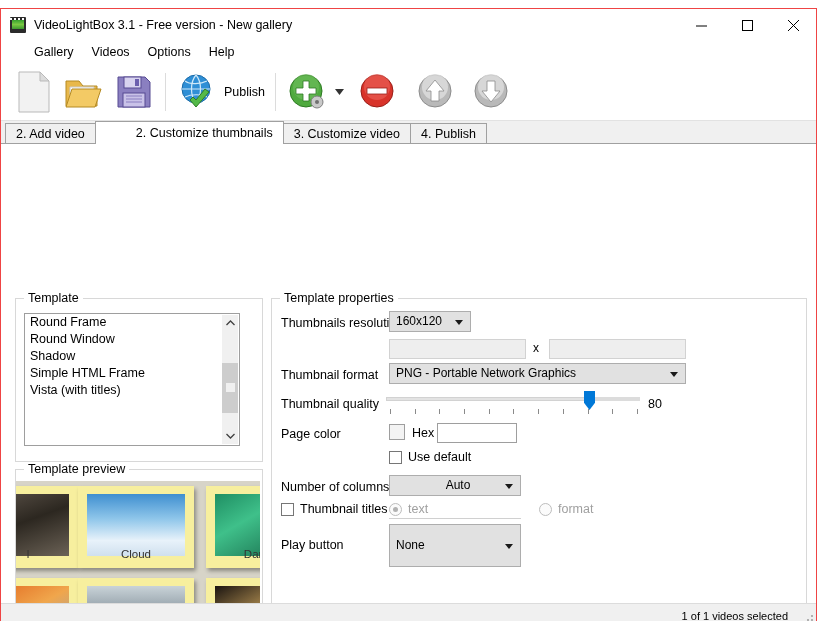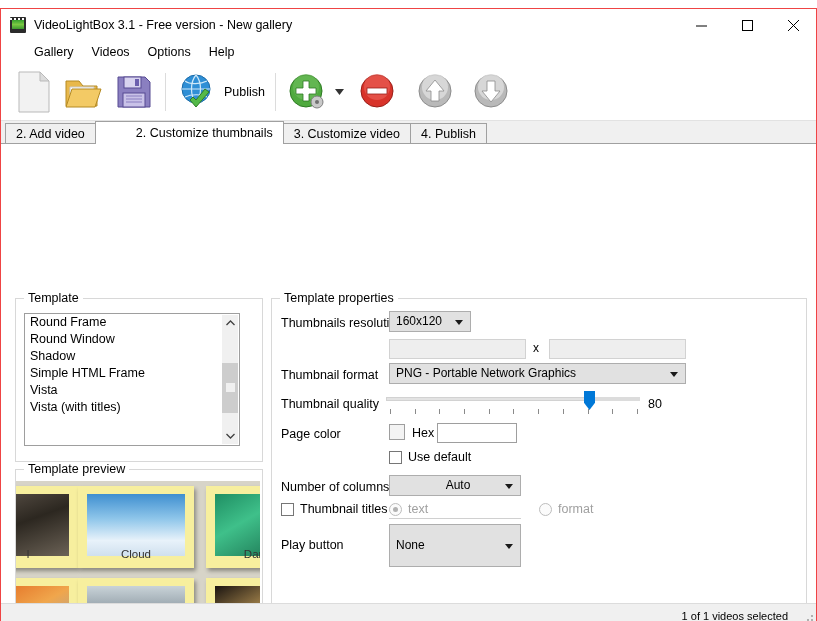--- a/index.html
+++ b/index.html
@@ -523,21 +523,20 @@
 
   <div class="client">
 
     <div class="groupbox" id="tpl-group">
       <div class="gb-title">Template</div>
       <div class="listbox">
         <div class="list-item">Round Frame</div>
         <div class="list-item">Round Window</div>
         <div class="list-item">Shadow</div>
         <div class="list-item">Simple HTML Frame</div>
-        <div class="list-item">Vista</div>
         <div class="list-item">Vista (with titles)</div>
 
         <div class="scrollbar">
           <div class="sb-arrow">
             <svg width="9" height="6" viewBox="0 0 9 6">
                 <path d="M0.5 5 L4.5 1 L8.5 5" fill="none" stroke="#404040" stroke-width="1.3"></path>
               </svg>
           </div>
           <div class="sb-thumb"></div>
           <div class="sb-grip"></div>

